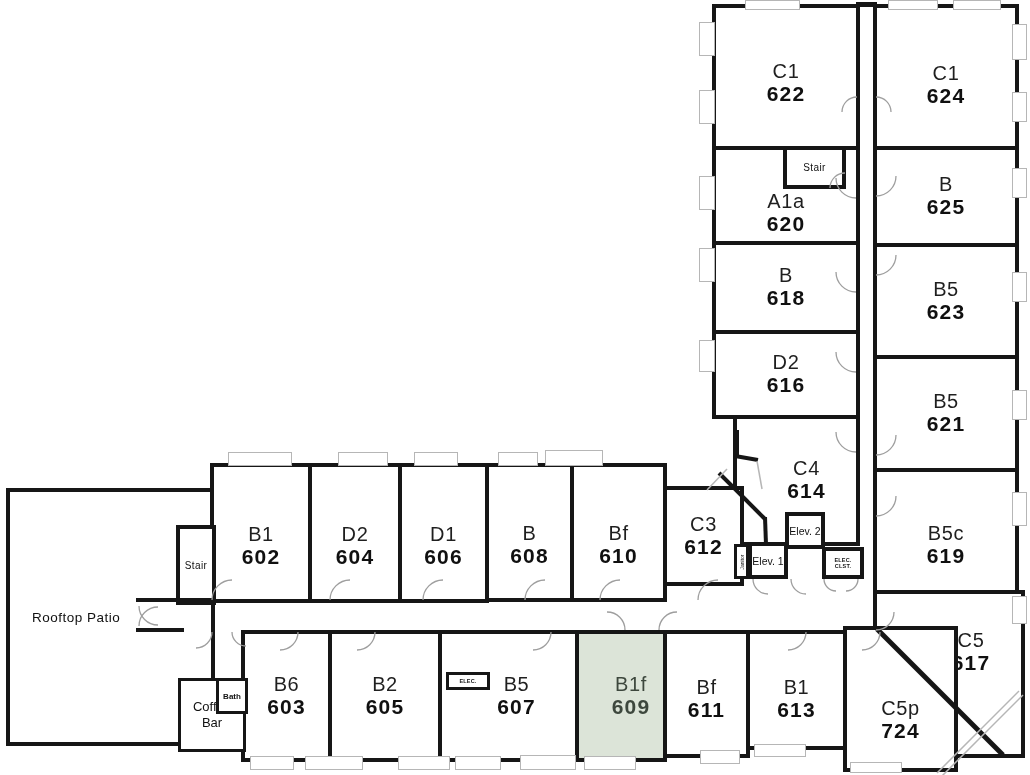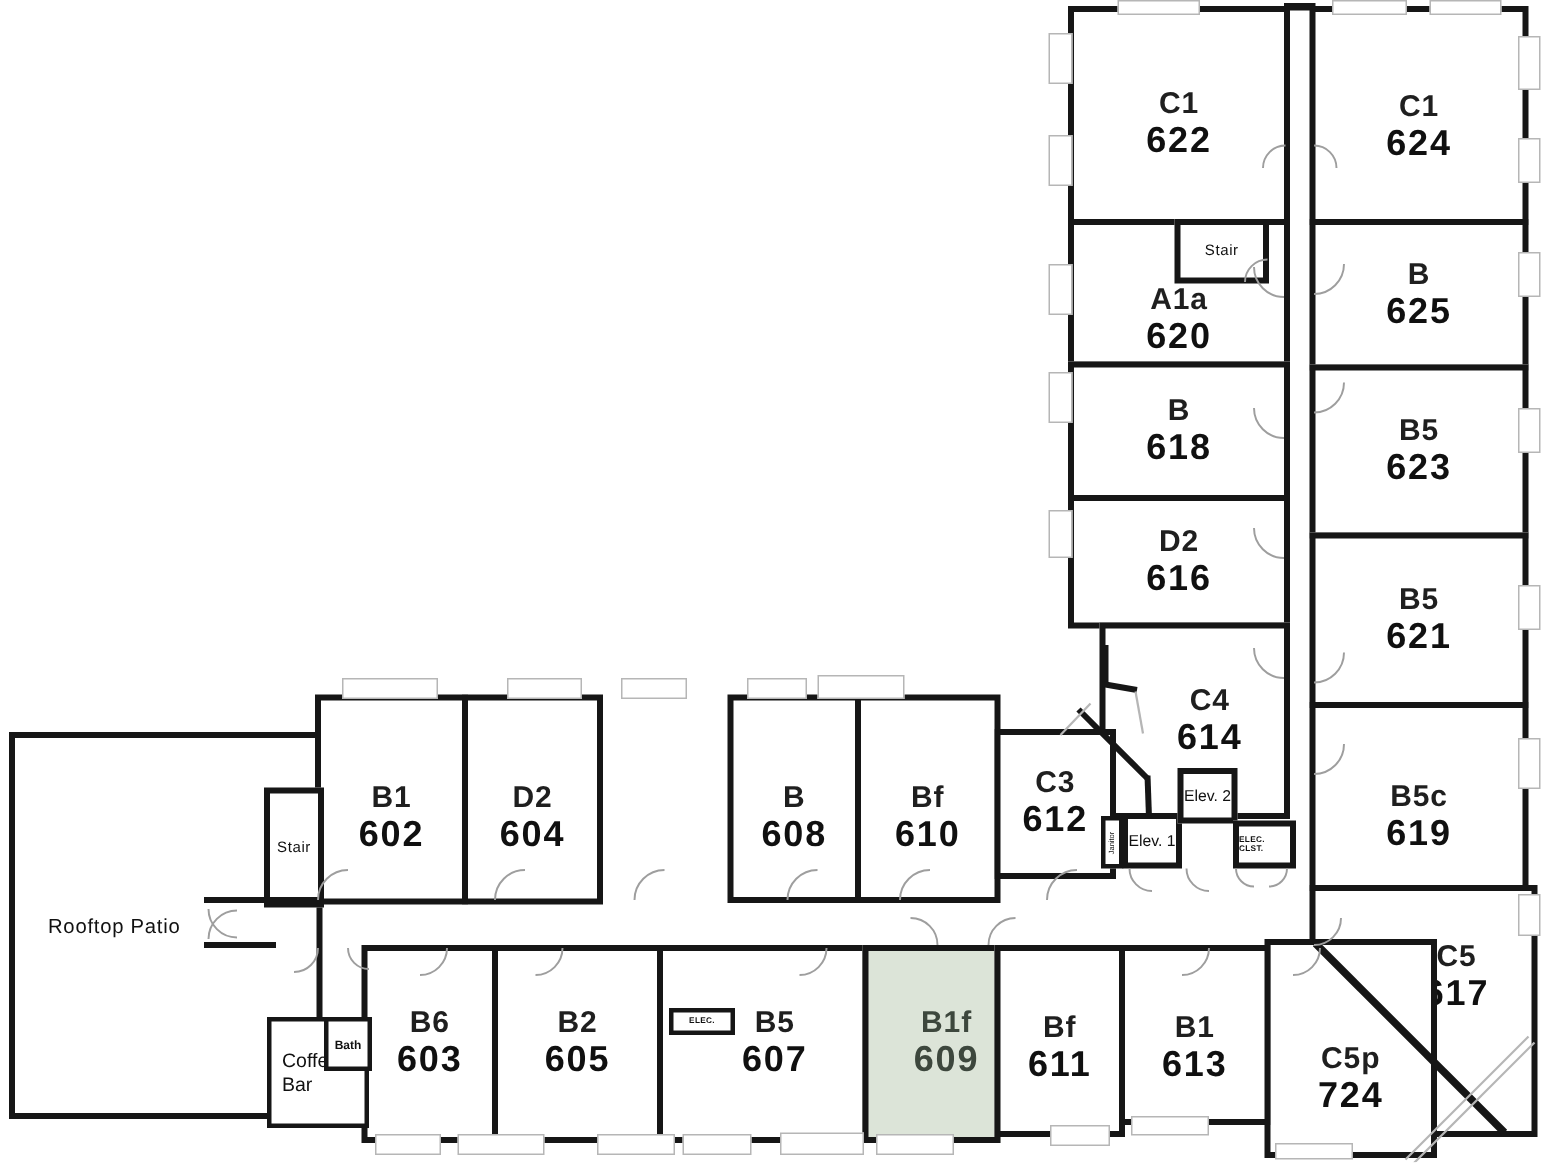--- a/index.html
+++ b/index.html
@@ -1,26 +1,26 @@
 <!DOCTYPE html>
 <html><head>
 <meta charset="utf-8">
 <style>
   :root{ --wall:#161616; --win:#b6b6b6; }
   html,body{margin:0;padding:0;background:#fff;}
   .plan{position:relative;width:1030px;height:775px;background:#fff;overflow:hidden;
         font-family:"Liberation Sans",sans-serif;}
   .room{position:absolute;box-sizing:border-box;background:#fff;border:4px solid var(--wall);
         display:flex;flex-direction:column;align-items:center;justify-content:center;gap:1px;}
-  .room .t{font-size:20px;font-weight:700;letter-spacing:.6px;color:#1f1f1f;line-height:1.05;}
-  .room .n{font-size:24px;font-weight:800;letter-spacing:1.2px;color:#101010;line-height:1.05;}
+  .room .t{font-size:20px;font-weight:400;letter-spacing:.6px;color:#1f1f1f;line-height:1.05;}
+  .room .n{font-size:21px;font-weight:800;letter-spacing:1.2px;color:#101010;line-height:1.05;}
   .room.sel{background:#dce4d8;padding-left:20px;}
   .room.sel .t,.room.sel .n{color:#3d473d;}
   .svc{position:absolute;box-sizing:border-box;background:#fff;border:4px solid var(--wall);
-       display:flex;align-items:center;justify-content:center;text-align:left;color:#111;}
+       display:flex;align-items:center;justify-content:center;text-align:center;color:#111;}
   .svc.thin{border-width:3px;margin-top:48px;}
   .wallpatch{position:absolute;background:var(--wall);}
   .win{position:absolute;box-sizing:border-box;background:#fff;border:1px solid var(--win);}
   .overlay{position:absolute;left:0;top:0;pointer-events:none;}
   .patio-label{position:absolute;left:22px;top:118px;font-size:13.5px;font-weight:500;
                letter-spacing:.5px;color:#111;white-space:nowrap;}
   .lbl-stair{font-size:10px;font-weight:500;letter-spacing:.4px;}
   .lbl-elev{font-size:10.5px;font-weight:500;}
   .lbl-tiny{font-size:5.5px;font-weight:700;letter-spacing:.2px;}
   .lbl-jan{font-size:5px;font-weight:500;transform:rotate(-90deg);white-space:nowrap;}
@@ -86,20 +86,24 @@
     <span class="n">724</span>
   </div>
 
   <div class="room" style="left:210px;top:463px;width:102px;height:140px;padding-top:26px">
     <span class="t">B1</span>
     <span class="n">602</span>
   </div>
   <div class="room" style="left:308px;top:463px;width:94px;height:140px;padding-top:26px">
     <span class="t">D2</span>
     <span class="n">604</span>
+  </div>
+  <div class="room" style="left:398px;top:463px;width:91px;height:140px;padding-top:26px">
+    <span class="t">D1</span>
+    <span class="n">606</span>
   </div>
   <div class="room" style="left:485px;top:463px;width:89px;height:139px;padding-top:26px">
     <span class="t">B</span>
     <span class="n">608</span>
   </div>
   <div class="room" style="left:570px;top:463px;width:97px;height:139px;padding-top:26px">
     <span class="t">Bf</span>
     <span class="n">610</span>
   </div>
   <div class="room" style="left:663px;top:486px;width:81px;height:100px">

